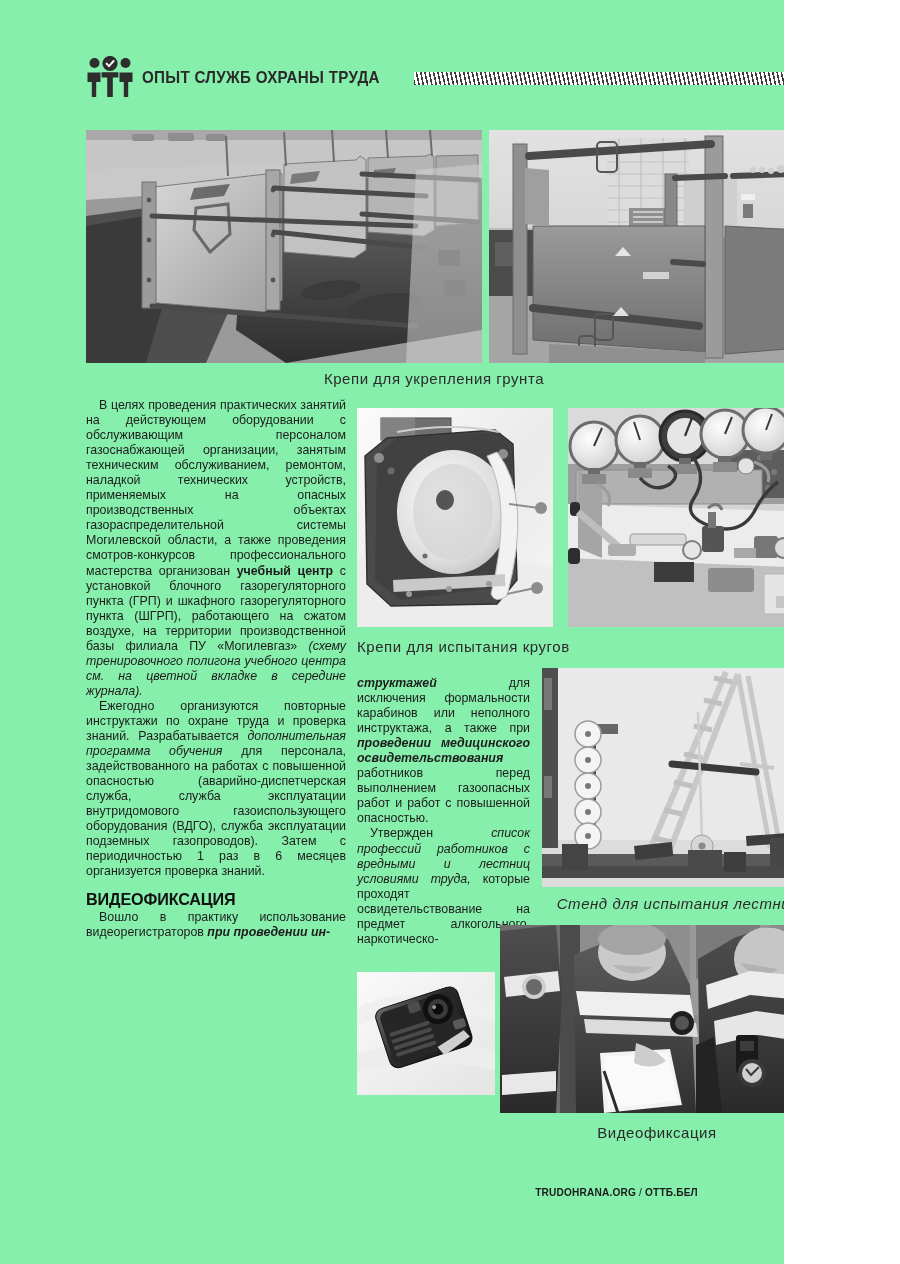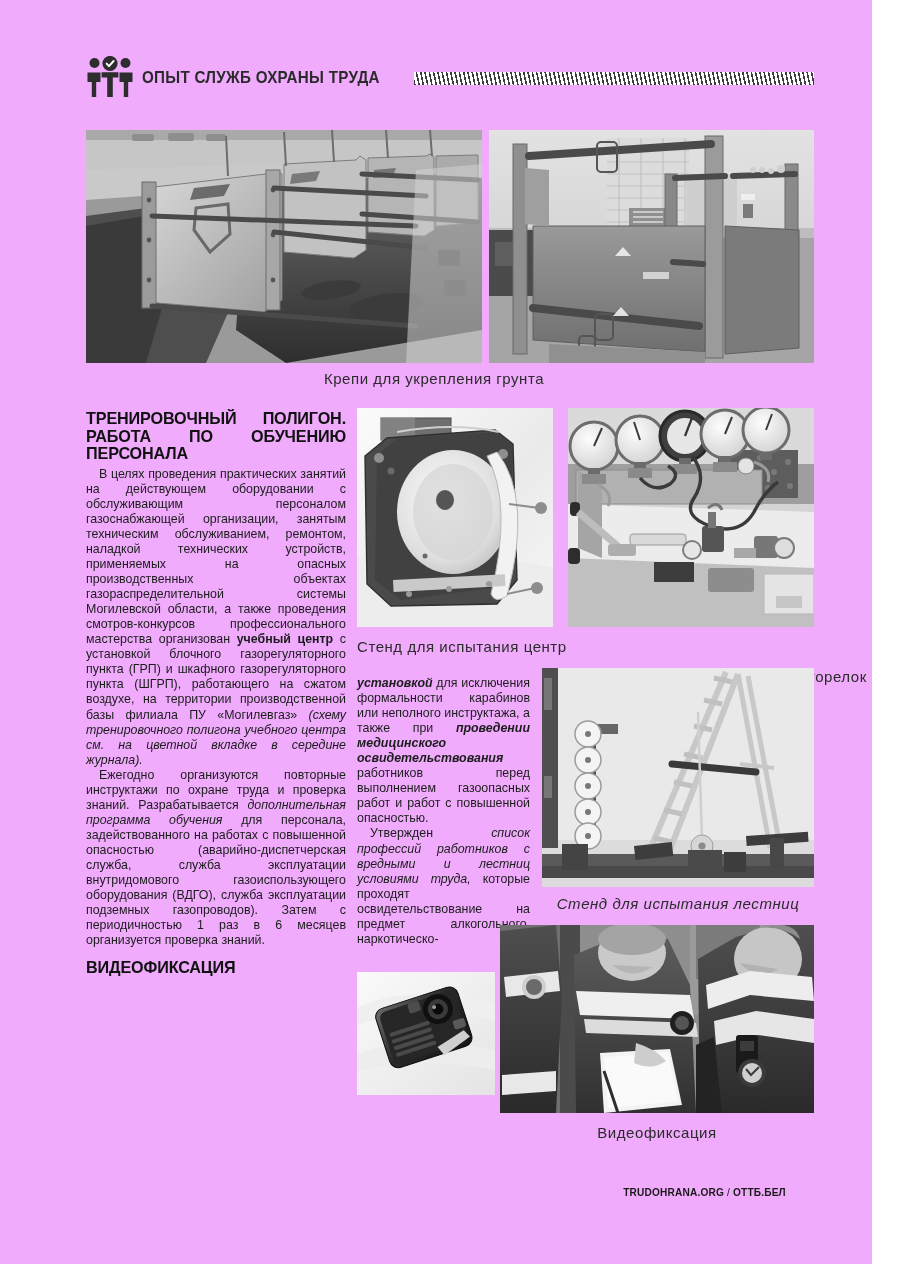--- a/index.html
+++ b/index.html
@@ -4,23 +4,23 @@
 <style>
   * { box-sizing: border-box; margin: 0; padding: 0; }
   html, body {
     width: 900px;
     height: 1264px;
     background: #ffffff;
     font-family: "Liberation Sans", sans-serif;
   }
   .page {
     position: relative;
-    width: 872px;
+    width: 784px;
     height: 1264px;
-    background: #f0abfc;
+    background: #86efac;
     overflow: hidden;
   }
 
   
   .header {
     position: absolute;
     left: 86px;
     top: 56px;
     width: 728px;
     height: 42px;
@@ -300,28 +300,28 @@
       <rect x="252" y="64" width="14" height="6" fill="#efefef"></rect>
       <rect x="254" y="74" width="10" height="14" fill="#7a7a7a"></rect>
       <path d="M60 214 L216 222 L216 233 L60 233 Z" fill="#909090"></path>
     </svg>
   </div>
 
   <div class="caption" style="left:246px; top:370px; width:376px;">Крепи для укрепления грунта</div>
 
   <div class="col" style="left:86px; top:398px; width:260px;">
 
-    <h2 class="section-head">ТРЕНИРОВОЧНЫЙ ПОЛИГОН. РАБОТА ПО ОБУЧЕНИЮ ПЕРСОНАЛА</h2>
 
     <p><span>В целях проведения практических занятий на действующем оборудовании с обслуживающим персоналом газоснабжающей организации, занятым техническим обслуживанием, ремонтом, наладкой технических устройств, применяемых на опасных производственных объектах газораспределительной системы Могилевской области, а также проведения смотров-конкурсов профессионального мастерства организован </span><span class="bd">учебный центр</span><span> с установкой блочного газорегуляторного пункта (ГРП) и шкафного газорегуляторного пункта (ШГРП), работающего на сжатом воздухе, на территории производственной базы филиала ПУ «Могилевгаз» </span><span class="it">(схему тренировочного полигона учебного центра см. на цветной вкладке в середине журнала).</span></p>
 
     <p><span>Ежегодно организуются повторные инструктажи по охране труда и проверка знаний. Разрабатывается </span><span class="it">дополнительная программа обучения</span><span> для персонала, задействованного на работах с повышенной опасностью (аварийно-диспетчерская служба, служба эксплуатации внутридомового газоиспользующего оборудования (ВДГО), служба эксплуатации подземных газопроводов). Затем с периодичностью 1 раз в 6 месяцев организуется проверка знаний.</span></p>
 
     <h2 class="section-head tight">ВИДЕОФИКСАЦИЯ</h2>
 
+    <p><span>Вошло в практику использование видеорегистраторов </span><span class="bdit">при проведении ин-</span></p>
   </div>
 
   <div class="photo" style="left:357px; top:408px; width:196px; height:219px; background:#f1f1f1;">
     <svg viewBox="0 0 196 219" preserveAspectRatio="none" xmlns="http://www.w3.org/2000/svg">
       <defs>
         <linearGradient id="bgd" x1="0" y1="0" x2="1" y2="1">
           <stop offset="0" stop-color="#fbfbfb"></stop>
             <stop offset="0.55" stop-color="#eaeaea"></stop>
           <stop offset="1" stop-color="#f6f6f6"></stop>
         </linearGradient>
@@ -444,25 +444,25 @@
         <circle cx="216" cy="140" r="10" fill="#ddd" stroke="#7a7a7a" stroke-width="2"></circle>
         <rect x="166" y="140" width="22" height="10" fill="#a8a8a8"></rect>
       </g>
       <rect x="86" y="154" width="40" height="20" fill="#3c3c3c"></rect>
       <rect x="140" y="160" width="46" height="24" rx="3" fill="#8d8d8d"></rect>
       <rect x="196" y="166" width="50" height="40" fill="#e4e4e4" stroke="#b5b5b5"></rect>
       <rect x="208" y="188" width="26" height="12" fill="#c6c6c6"></rect>
     </svg>
   </div>
 
-  <div class="caption" style="left:357px; top:638px; width:196px;">Стенд для испытания центр</div>
+  <div class="caption" style="left:357px; top:638px; width:196px;">Крепи для испытания кругов</div>
   <div class="caption" style="left:566px; top:638px; width:250px;margin-top:30px;">Стенд для испытания резаков и горелок</div>
 
   <div class="col" style="left:357px; top:676px; width:173px;">
-    <p class="noind"><span class="bdit">установкой</span><span> для исключения формальности карабинов или неполного инструктажа, а также при </span><span class="bdit">проведении медицинского освидетельствования</span><span> работников перед выполнением газоопасных работ и работ с повышенной опасностью.</span></p>
+    <p class="noind"><span class="bdit">структажей</span><span> для исключения формальности карабинов или неполного инструктажа, а также при </span><span class="bdit">проведении медицинского освидетельствования</span><span> работников перед выполнением газоопасных работ и работ с повышенной опасностью.</span></p>
 
     <p><span>Утвержден </span><span class="it">список профессий работников с вредными и лестниц условиями труда,</span><span> которые проходят освидетельствование на предмет алкогольного, наркотическо-</span></p>
   </div>
 
   <div class="photo" style="left:542px; top:668px; width:272px; height:219px; background:#e8e8e8;">
     <svg viewBox="0 0 272 219" preserveAspectRatio="none" xmlns="http://www.w3.org/2000/svg">
       <rect width="272" height="219" fill="#e9e9e9"></rect>
       <rect y="172" width="272" height="47" fill="#dcdcdc"></rect>
       <rect x="0" y="0" width="16" height="180" fill="#4e4e4e"></rect>
       <rect x="2" y="10" width="8" height="32" fill="#777"></rect>

